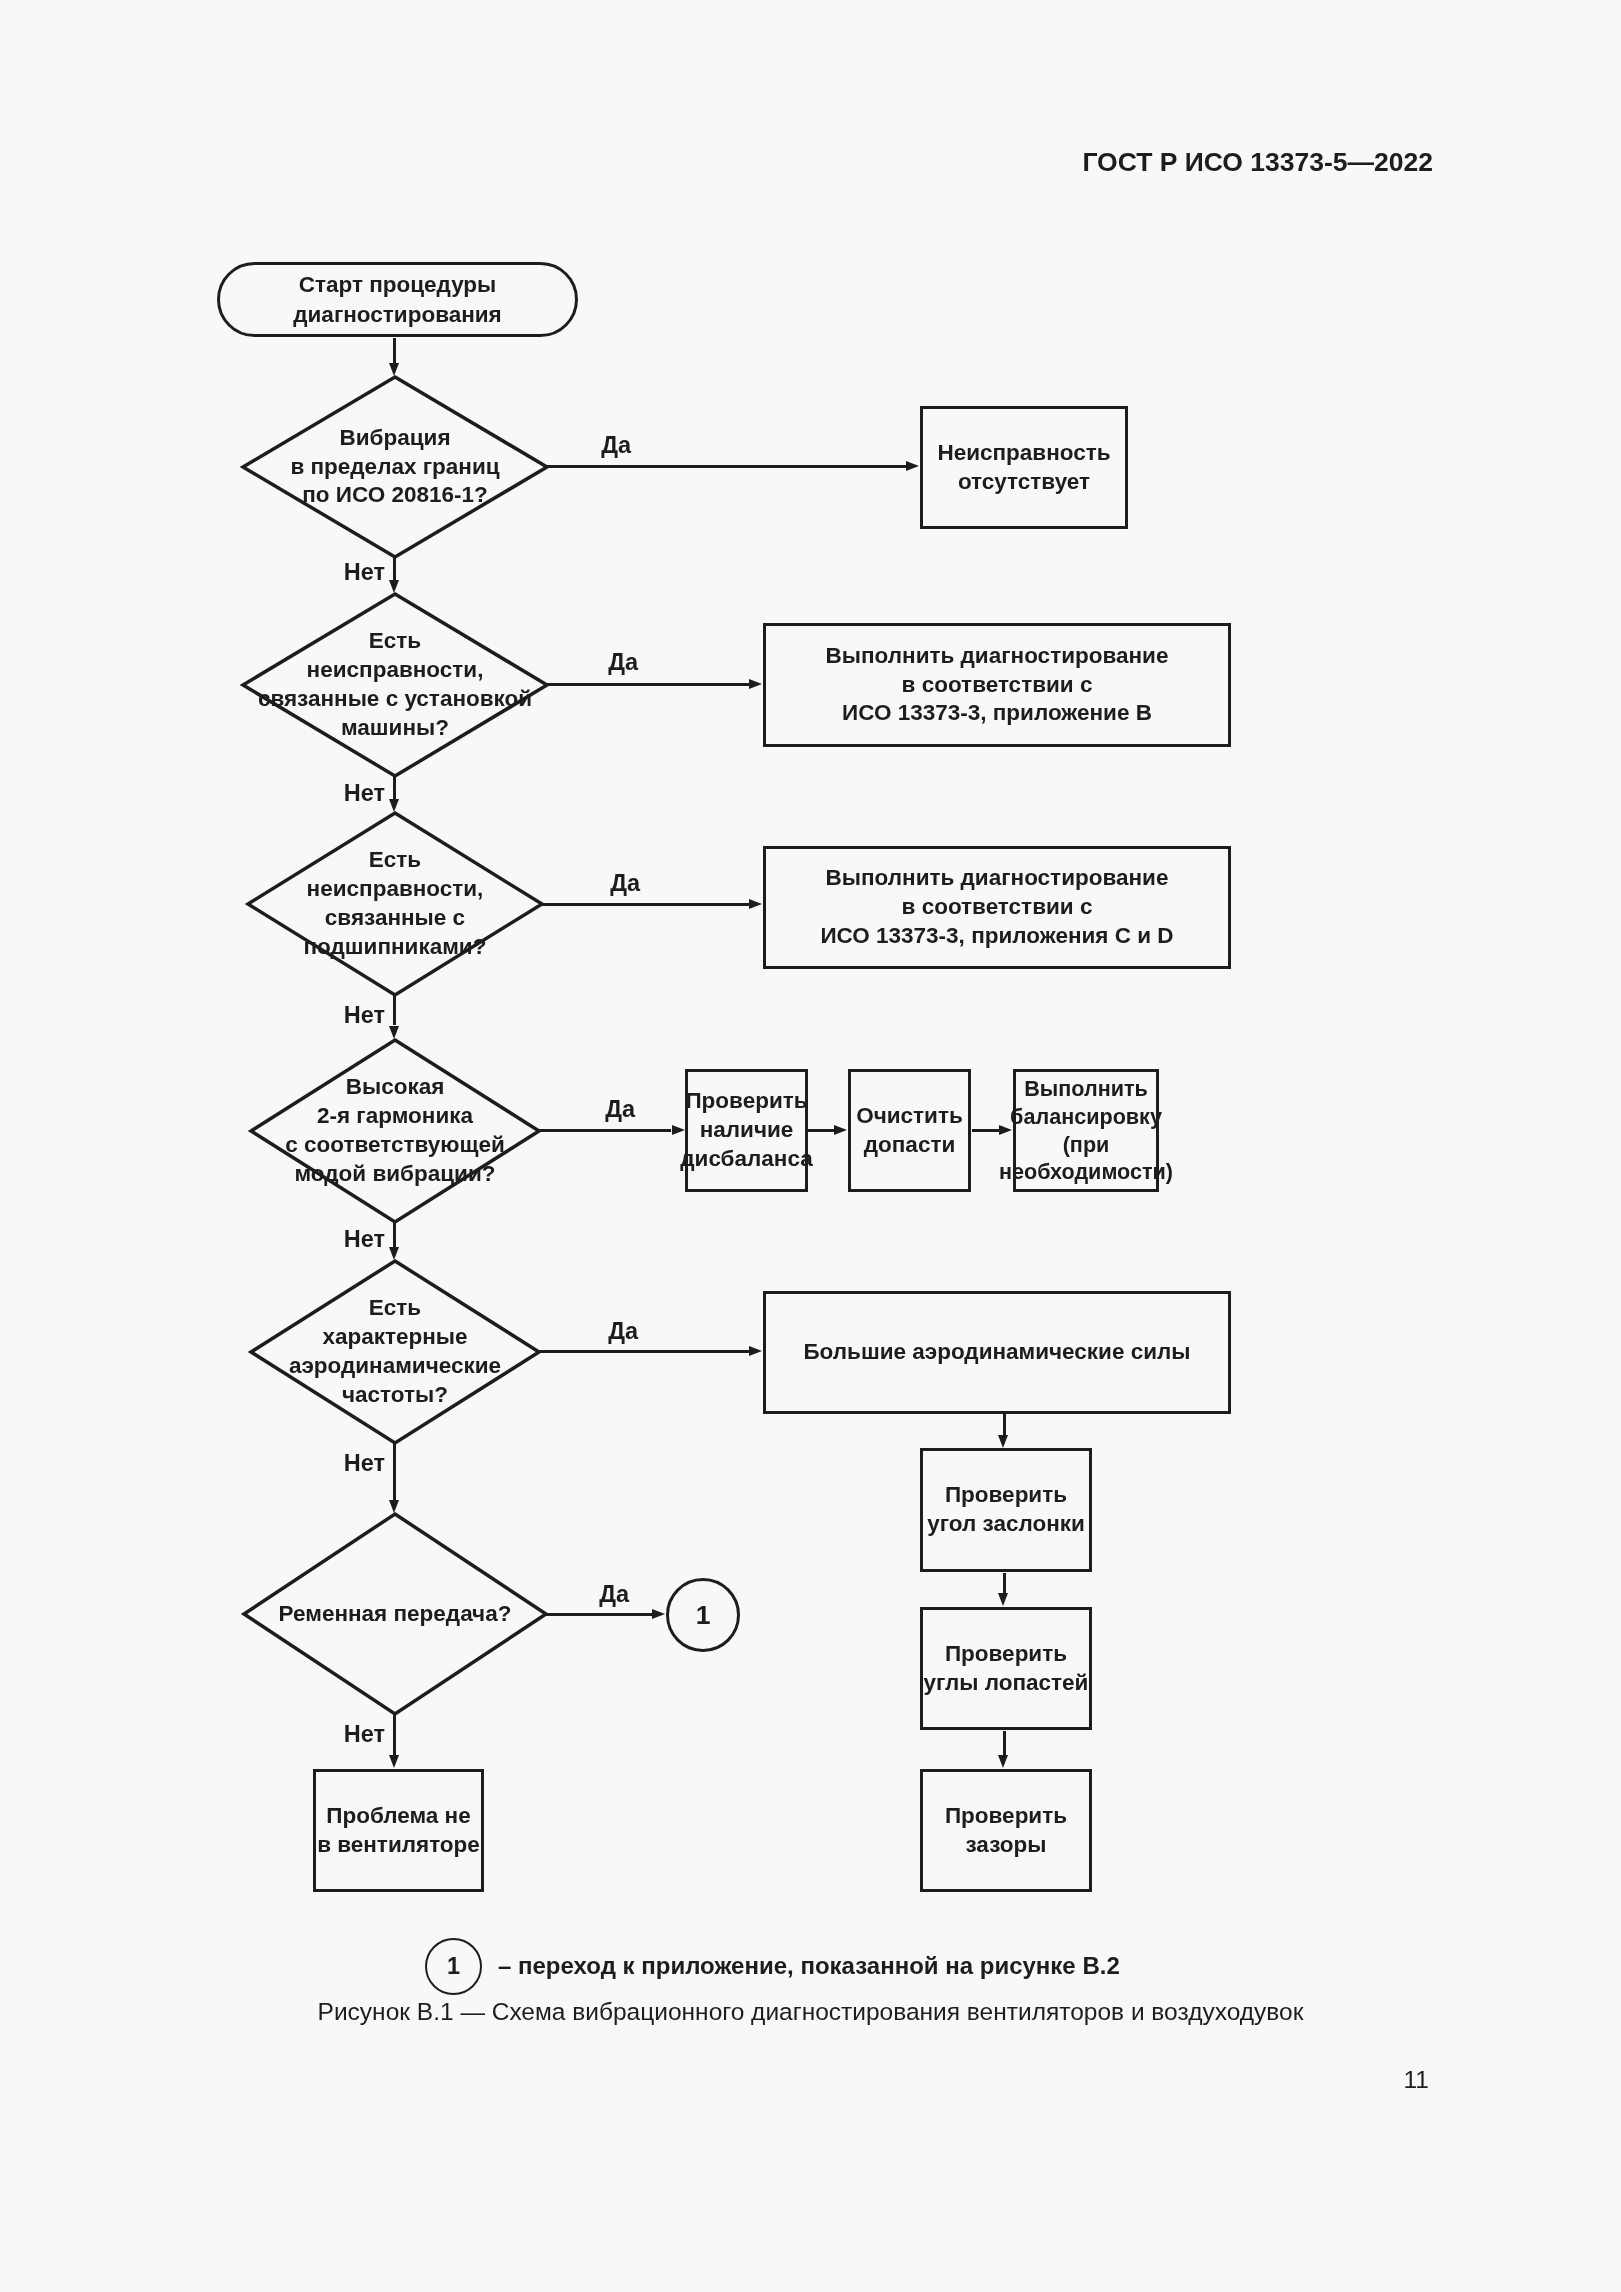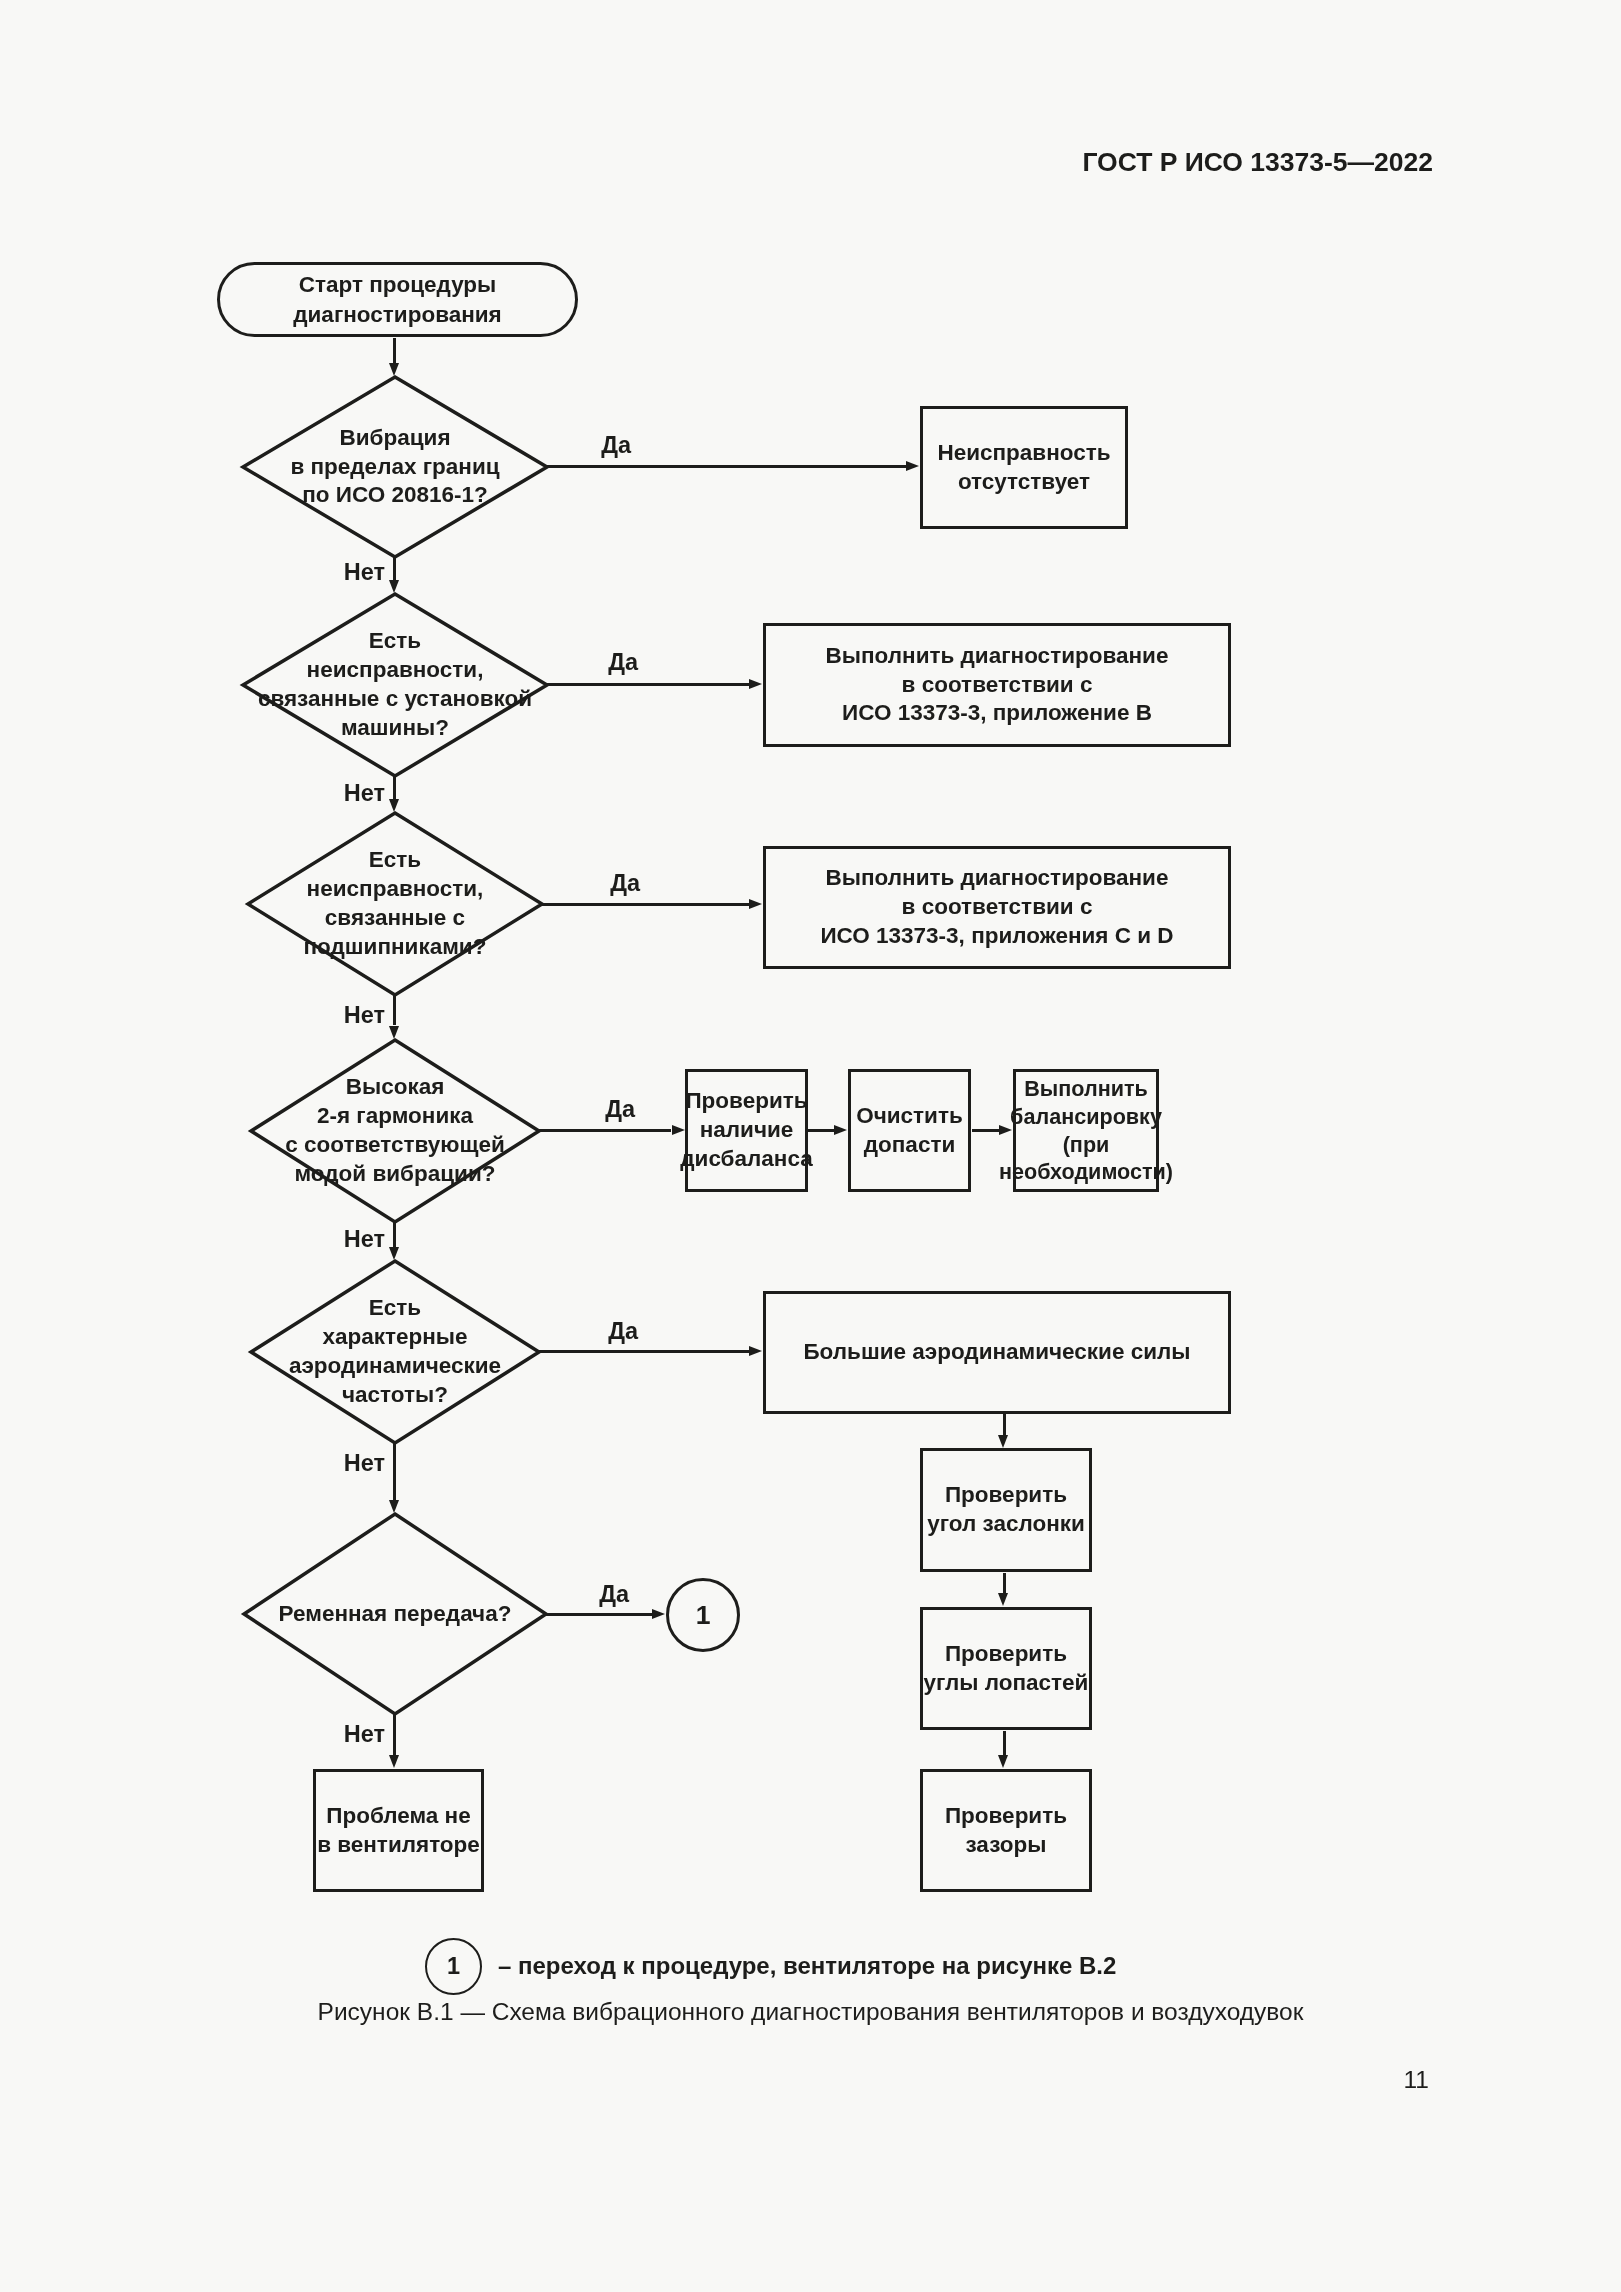--- a/index.html
+++ b/index.html
@@ -200,19 +200,19 @@
   <div class="lbl lbl-yes" style="left:559px;top:1549px;">Да</div>
   <div class="circle" style="left:655px;top:1546px;width:74px;height:74px;">1</div>
 
   <div class="vline" style="left:382px;top:1682px;height:41px;"></div>
   <div class="arr-d" style="left:378px;top:1723px;"></div>
   <div class="lbl lbl-no" style="left:296px;top:1689px;">Нет</div>
   <div class="box" style="left:302px;top:1737px;width:171px;height:123px;">Проблема не
 в вентиляторе</div>
 
   <div class="legend-circle">1</div>
-  <div class="legend-text">– переход к процедуре, вентиляторе на рисунке В.2</div>
+  <div class="legend-text">– переход к приложение, показанной на рисунке В.2</div>
 
 </div>
 
 <div class="caption">Рисунок В.1 — Схема вибрационного диагностирования вентиляторов и воздуходувок</div>
 <div class="pagenum">11</div>
 
 
 </body></html>

